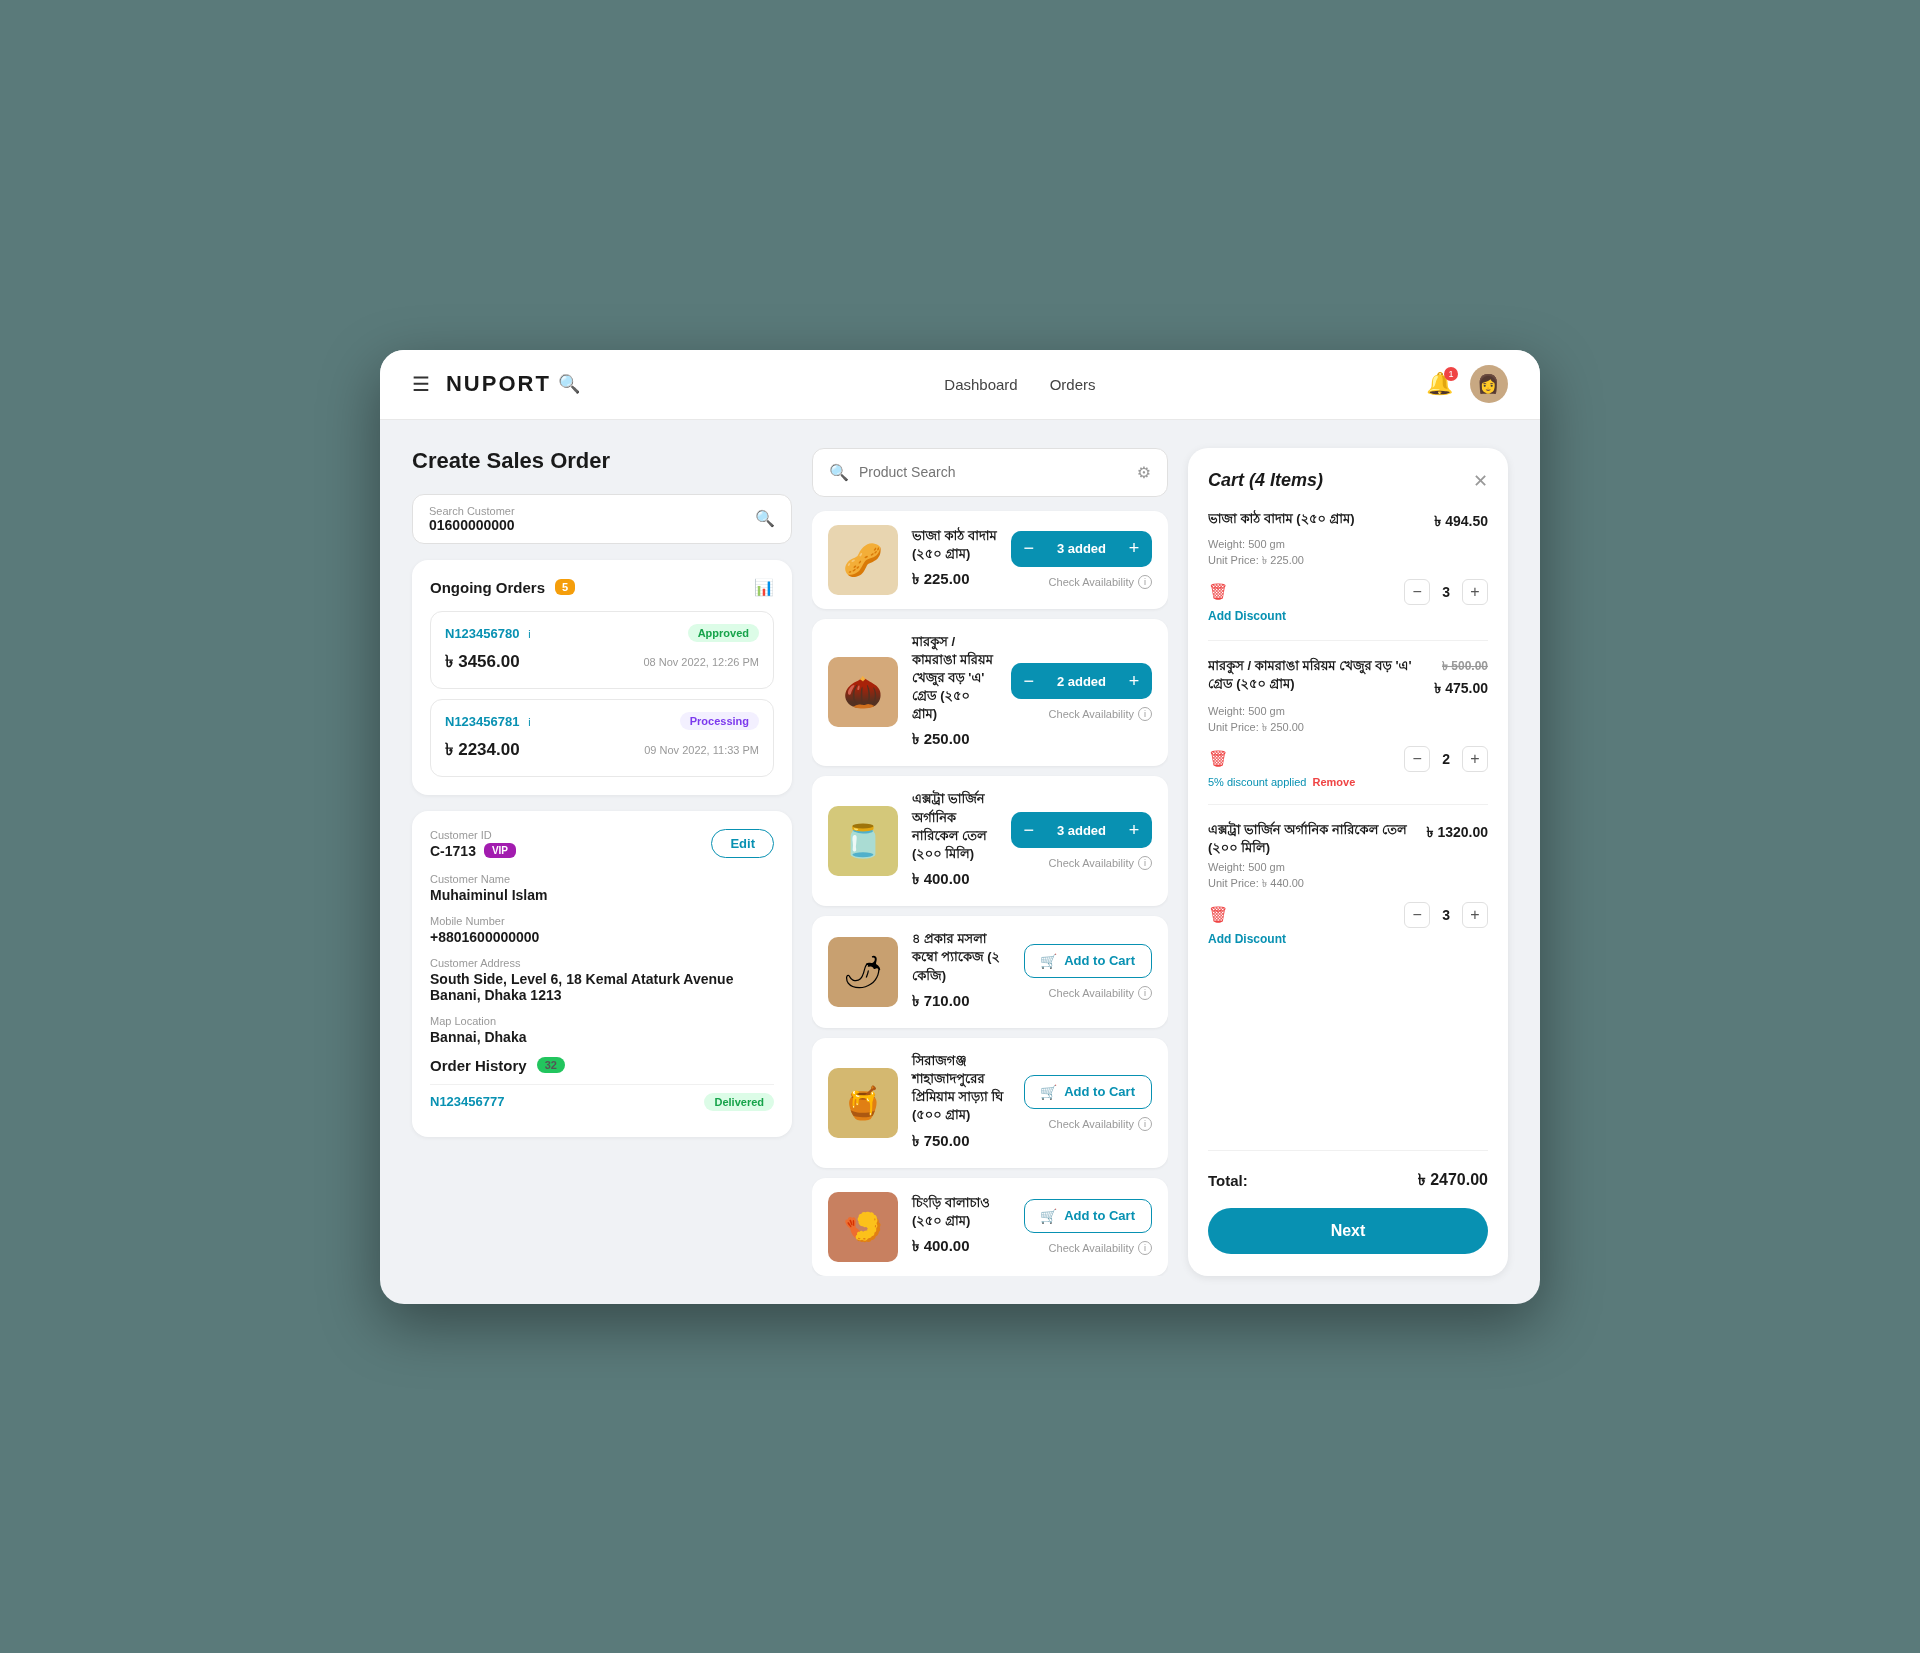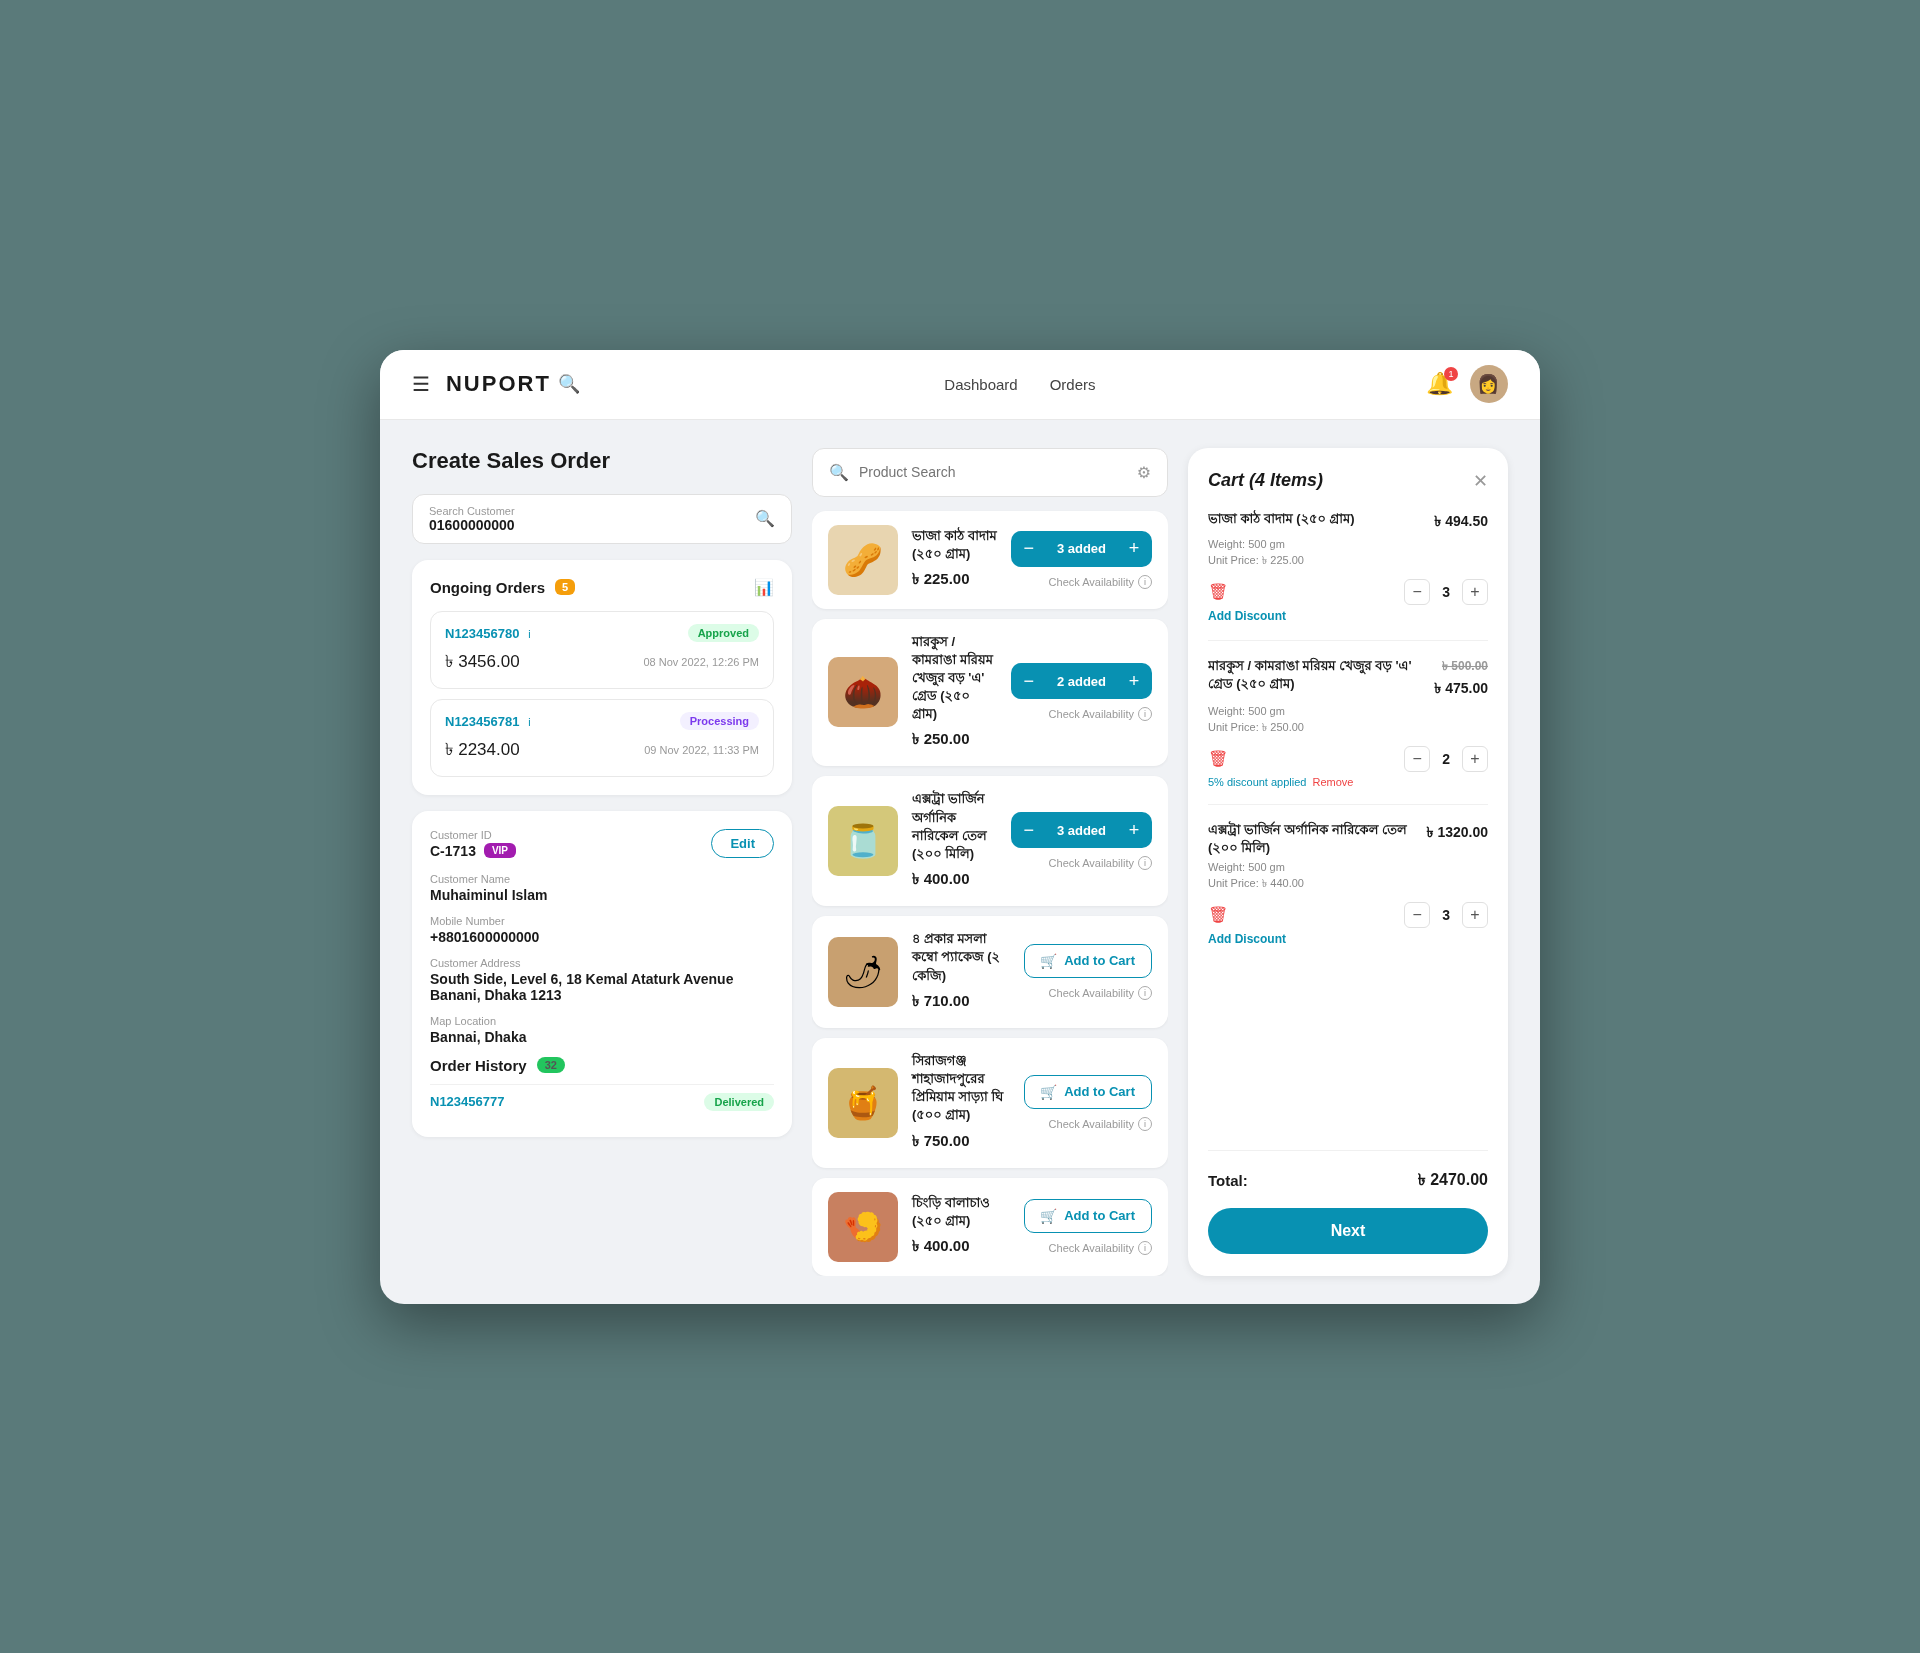--- a/index.html
+++ b/index.html
@@ -217,21 +217,21 @@
     .status-processing {
       background: #f3f0ff;
       color: #7c3aed;
     }
     .status-delivered {
       background: #dcfce7;
       color: #16a34a;
     }
     .order-amount {
       font-size: 17px;
-      font-weight: 400;
+      font-weight: 700;
       color: #1a1a1a;
       text-align: center;
     }
     .order-date {
       font-size: 11px;
       color: #999;
       text-align: right;
     }
     
     .customer-info-card {
@@ -555,21 +555,21 @@
       font-size: 11px;
       color: #0891b2;
       margin-top: 4px;
       display: flex;
       align-items: center;
       gap: 6px;
     }
     .discount-remove {
       color: #ef4444;
       cursor: pointer;
-      font-weight: 400;
+      font-weight: 700;
     }
     .add-discount-link {
       font-size: 12px;
       color: #0891b2;
       cursor: pointer;
       font-weight: 600;
       margin-top: 4px;
       display: inline-block;
     }
     .cart-footer {

